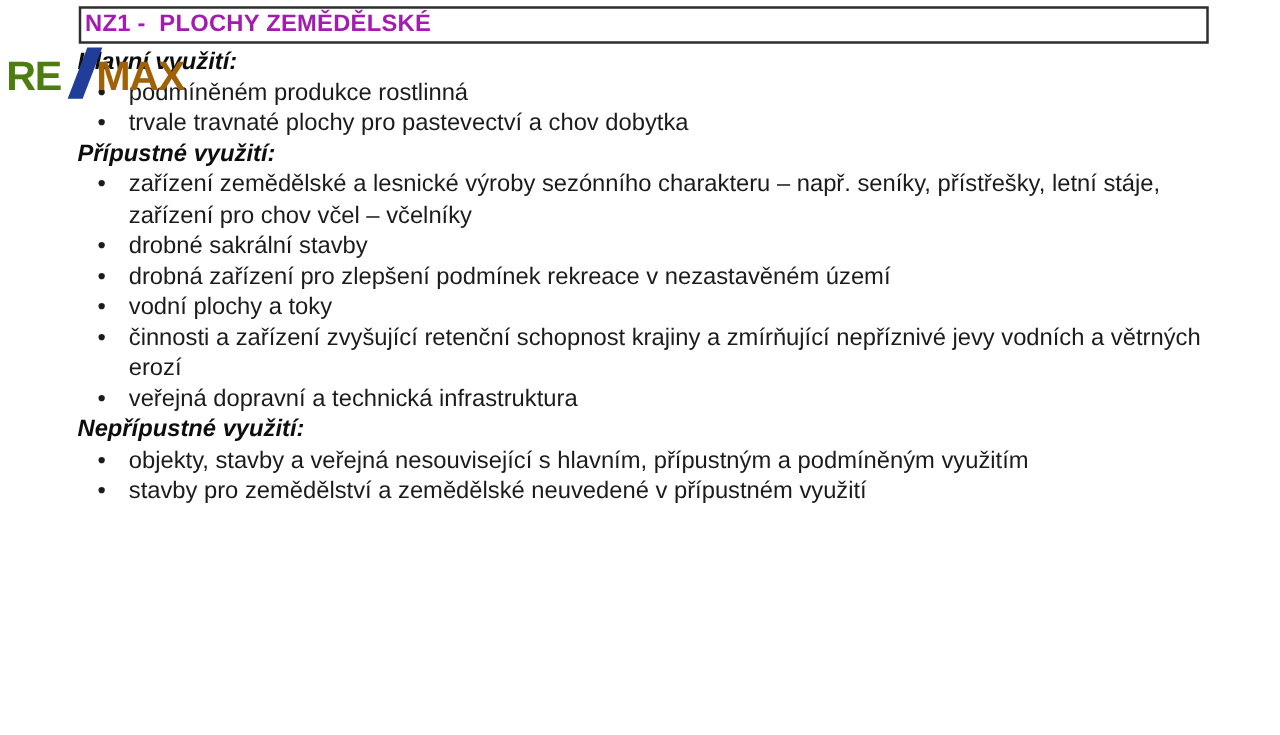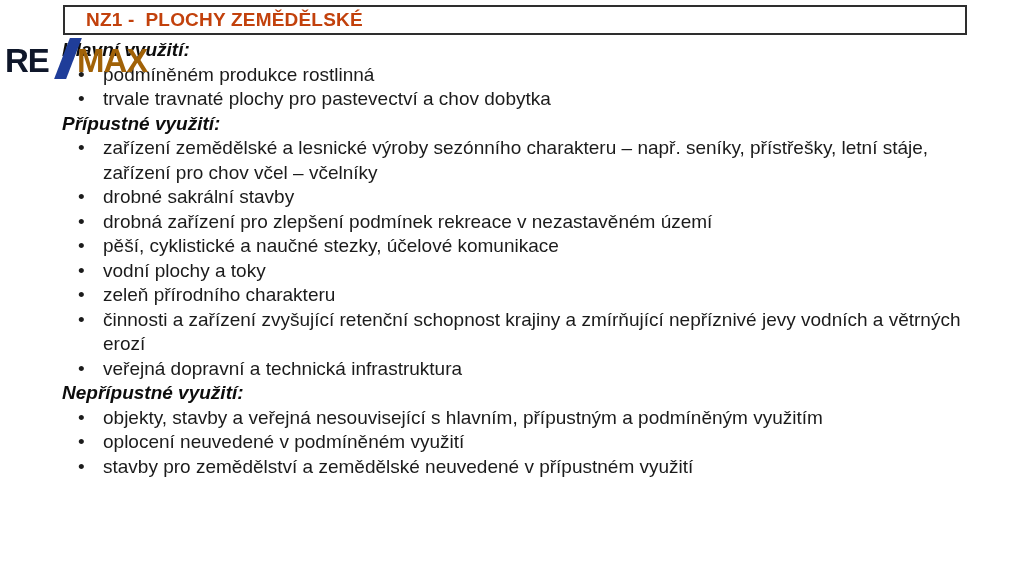--- a/index.html
+++ b/index.html
@@ -21,23 +21,23 @@
     width: 904px;
     height: 30px;
     box-sizing: border-box;
     border: 2px solid #2e2e2e;
     background: #ffffff;
   }
   .header-title {
     font-weight: bold;
     font-size: 19px;
     line-height: 26px;
-    padding-left: 21px;
+    padding-left: 3px;
     white-space: pre;
-    color: #c2410c;
+    color: #a21caf;
     letter-spacing: 0.2px;
   }
 
   
   .content {
     position: absolute;
     left: 62px;
     top: 38px;
     width: 922px;
     font-size: 19px;
@@ -108,46 +108,43 @@
 
     <div class="section">
       <div class="section-heading">Přípustné využití:</div>
       <ul class="items">
     <li class="item">zařízení zemědělské a lesnické výroby sezónního charakteru – např. seníky, přístřešky, letní stáje, zařízení pro chov včel – včelníky</li>
 
     <li class="item">drobné sakrální stavby</li>
 
     <li class="item">drobná zařízení pro zlepšení podmínek rekreace v nezastavěném území</li>
 
-    <li class="item">pěší, cyklistické a naučné stezky, účelové komunikace</li>
 
     <li class="item">vodní plochy a toky</li>
 
-    <li class="item">zeleň přírodního charakteru</li>
 
 
     <li class="item">činnosti a zařízení zvyšující retenční schopnost krajiny a zmírňující nepříznivé jevy vodních a větrných erozí</li>
 
     <li class="item">veřejná dopravní a technická infrastruktura</li>
   </ul>
     </div>
 
 
     <div class="section">
       <div class="section-heading">Nepřípustné využití:</div>
       <ul class="items">
     <li class="item">objekty, stavby a veřejná nesouvisející s hlavním, přípustným a podmíněným využitím</li>
 
-    <li class="item">oplocení neuvedené v podmíněném využití</li>
 
     <li class="item">stavby pro zemědělství a zemědělské neuvedené v přípustném využití</li>
 
   </ul>
     </div>
   </div>
 
   <div class="logo">
-    <span class="logo-word logo-re" style="color: #0f172a;">RE</span>
+    <span class="logo-word logo-re" style="color: #4d7c0f;">RE</span>
     <span class="logo-slash" style="background: rgb(31, 61, 153);"></span>
     <span class="logo-word logo-max" style="color: #a16207;">MAX</span>
   </div>
 
 </div>
 
 </body></html>

